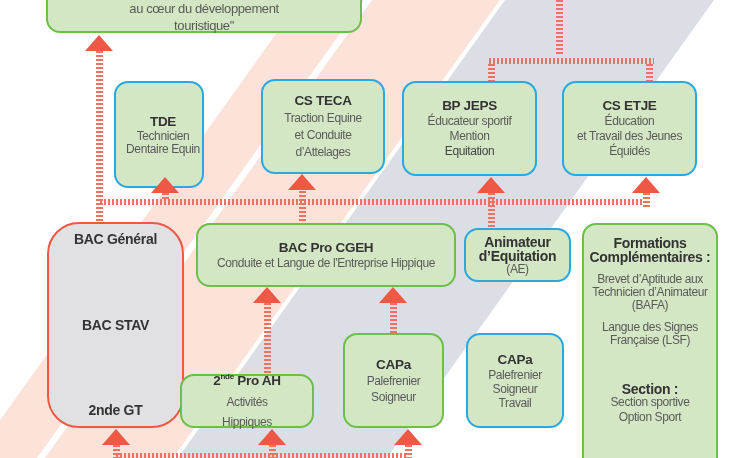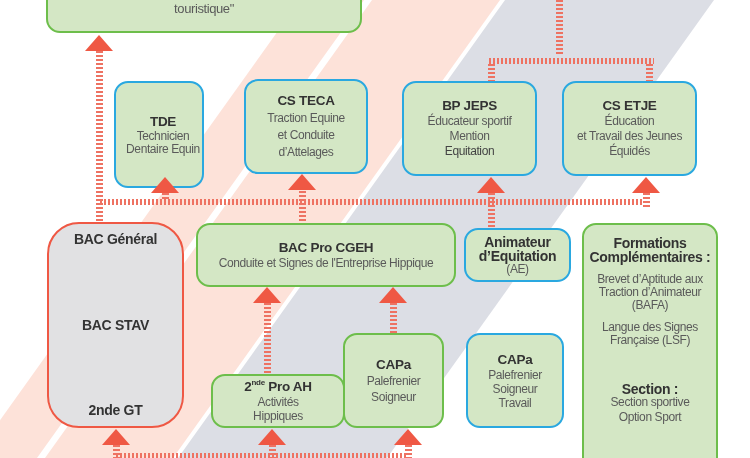--- a/index.html
+++ b/index.html
@@ -51,37 +51,38 @@
 <body>
 
 <svg class="bg" viewBox="0 0 750 458" width="750" height="458">
   <polygon points="300,0 364,0 37,458 -27,458" fill="#fde2d9"></polygon>
   <polygon points="372,0 500,0 173,458 45,458" fill="#fde2d9"></polygon>
   <polygon points="505,0 714,0 387,458 178,458" fill="#dcdee5"></polygon>
 </svg>
 
 <div class="box green" style="left:46px;top:-20px;width:316px;height:53px;"></div>
 <div class="top-text">
+  <span class="s">au cœur du développement</span>
   <span class="s">touristique"</span>
 </div>
 
 <div class="vd" style="left:556px;top:0;height:56px;"></div>
 <div class="hd" style="left:489px;top:58px;width:165px;"></div>
 <div class="vd" style="left:488px;top:64px;height:17px;"></div>
 <div class="vd" style="left:646px;top:64px;height:17px;"></div>
 
 <div class="tri" style="left:85px;top:35px;"></div>
 <div class="vd" style="left:96px;top:51px;height:171px;"></div>
 
 <div class="box blue" id="b-tde" style="left:114px;top:81px;width:90px;height:107px;padding-left:8px;">
   <span class="t">TDE</span>
   <span class="s">Technicien</span>
   <span class="s">Dentaire Equin</span>
 </div>
-<div class="box blue" id="b-teca" style="left:244px;top:79px;width:124px;height:95px;">
+<div class="box blue" id="b-teca" style="left:261px;top:79px;width:124px;height:95px;">
   <span class="t">CS TECA</span>
   <span class="s">Traction Equine</span>
   <span class="s">et Conduite</span>
   <span class="s">d’Attelages</span>
 </div>
 <div class="box blue" id="b-jeps" style="left:402px;top:81px;width:135px;height:95px;border-radius:14px;">
   <span class="t">BP JEPS</span>
   <span class="s">Éducateur sportif</span>
   <span class="s">Mention</span>
   <span class="s dk">Equitation</span>
@@ -104,46 +105,46 @@
 <div class="vd" style="left:643px;top:193px;height:14px;"></div>
 <div class="hd" style="left:100px;top:199px;width:543px;"></div>
 
 <div class="box red" id="b-bacg" style="left:47px;top:222px;width:137px;height:206px;">
   <span class="t">BAC Général</span>
   <span class="t">BAC STAV</span>
   <span class="t">2nde GT</span>
 </div>
 <div class="box green" id="b-bacpro" style="left:196px;top:223px;width:260px;height:64px;">
   <span class="t">BAC Pro CGEH</span>
-  <span class="s">Conduite et Signes de l'Entreprise Hippique</span>
+  <span class="s">Conduite et Langue de l'Entreprise Hippique</span>
 </div>
 <div class="box blue" id="b-anim" style="left:464px;top:228px;width:107px;height:54px;">
   <span class="t">Animateur</span>
   <span class="t">d’Equitation</span>
   <span class="s">(AE)</span>
 </div>
 <div class="box green" id="b-form" style="left:582px;top:223px;width:136px;height:250px;">
   <span class="t">Formations</span>
   <span class="t">Complémentaires :</span>
   <span class="s" style="margin-top:9px;">Brevet d’Aptitude aux</span>
-  <span class="s">Traction d’Animateur</span>
+  <span class="s">Technicien d’Animateur</span>
   <span class="s">(BAFA)</span>
   <span class="s" style="margin-top:9px;">Langue des Signes</span>
   <span class="s">Française (LSF)</span>
   <span class="t" style="margin-top:35px;">Section :</span>
   <span class="s">Section sportive</span>
   <span class="s" style="margin-top:2px;">Option Sport</span>
 </div>
 
 <div class="tri" style="left:253px;top:287px;"></div>
 <div class="tri" style="left:379px;top:287px;"></div>
 <div class="vd" style="left:264px;top:303px;height:71px;"></div>
 <div class="vd" style="left:390px;top:303px;height:30px;"></div>
 
-<div class="box green" id="b-2nde" style="left:211px;top:374px;width:134px;height:54px;">
+<div class="box green" id="b-2nde" style="left:180px;top:374px;width:134px;height:54px;gap:6px;">
   <span class="t"><span>2</span><sup>nde</sup><span> Pro AH</span></span>
   <span class="s">Activités</span>
   <span class="s">Hippiques</span>
 </div>
 <div class="box green" id="b-capa" style="left:343px;top:333px;width:101px;height:95px;">
   <span class="t">CAPa</span>
   <span class="s">Palefrenier</span>
   <span class="s">Soigneur</span>
 </div>
 <div class="box blue" id="b-capa-ad" style="left:466px;top:333px;width:98px;height:95px;">

